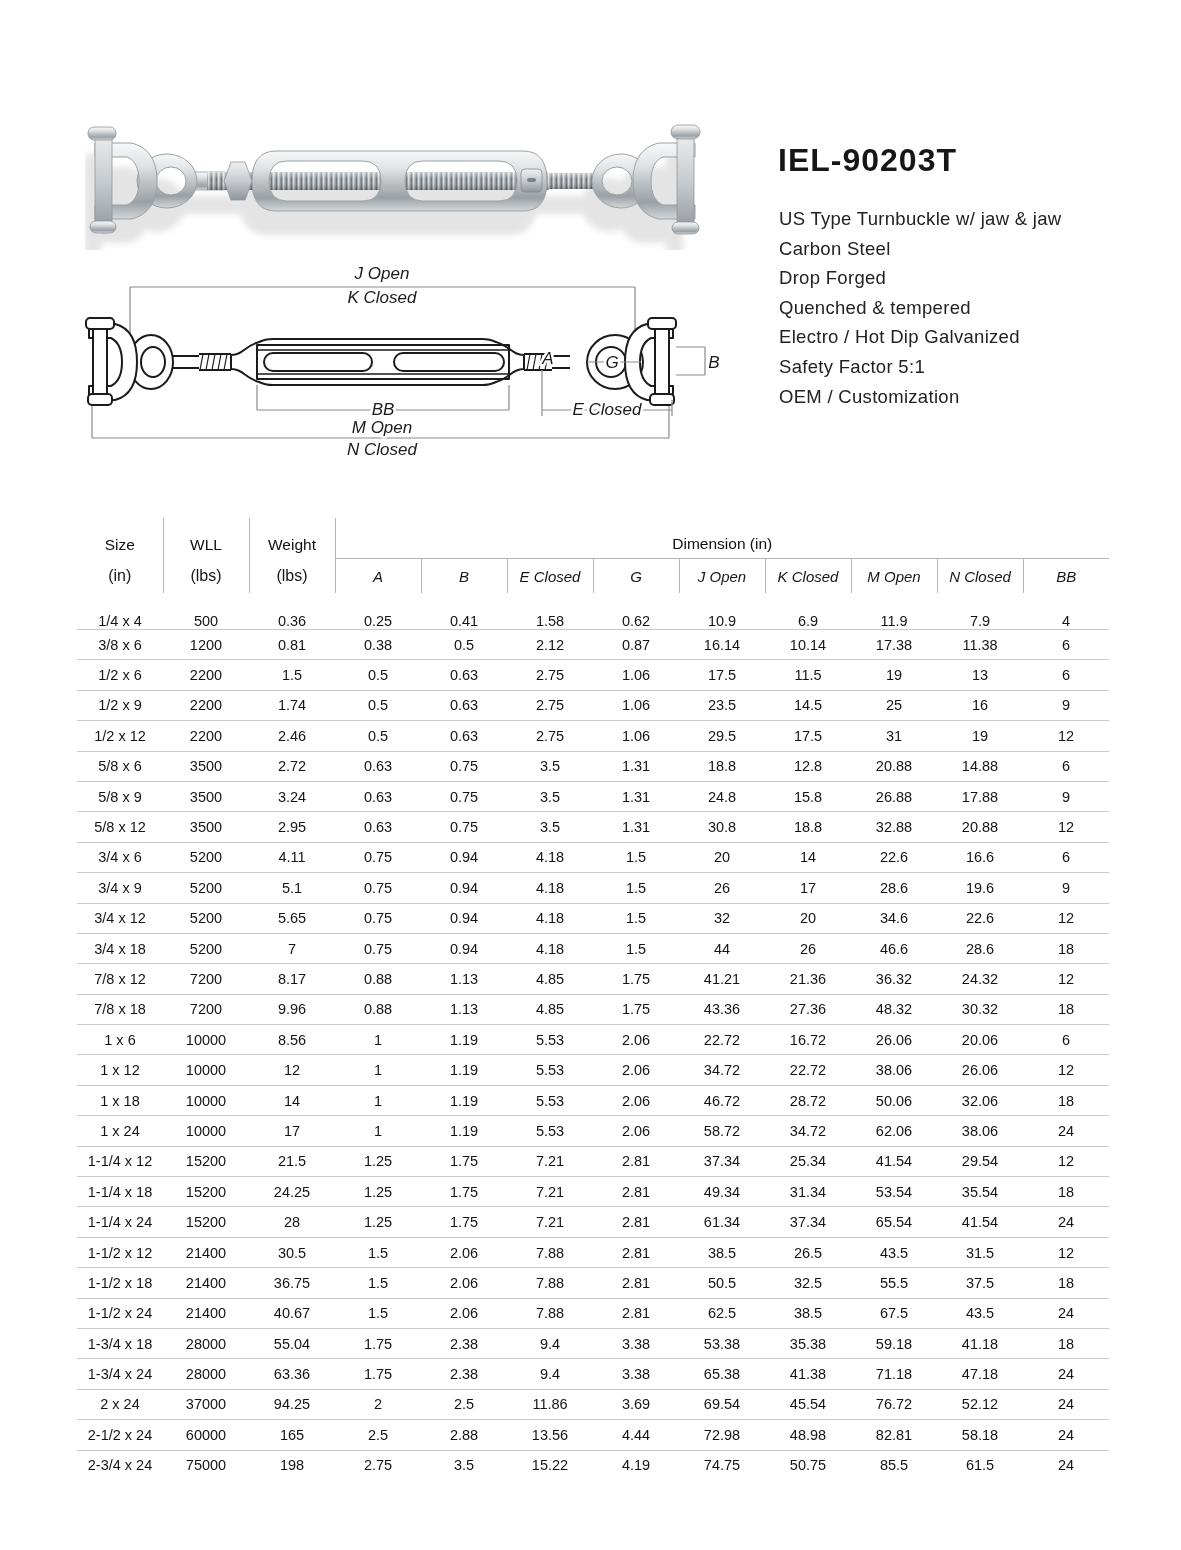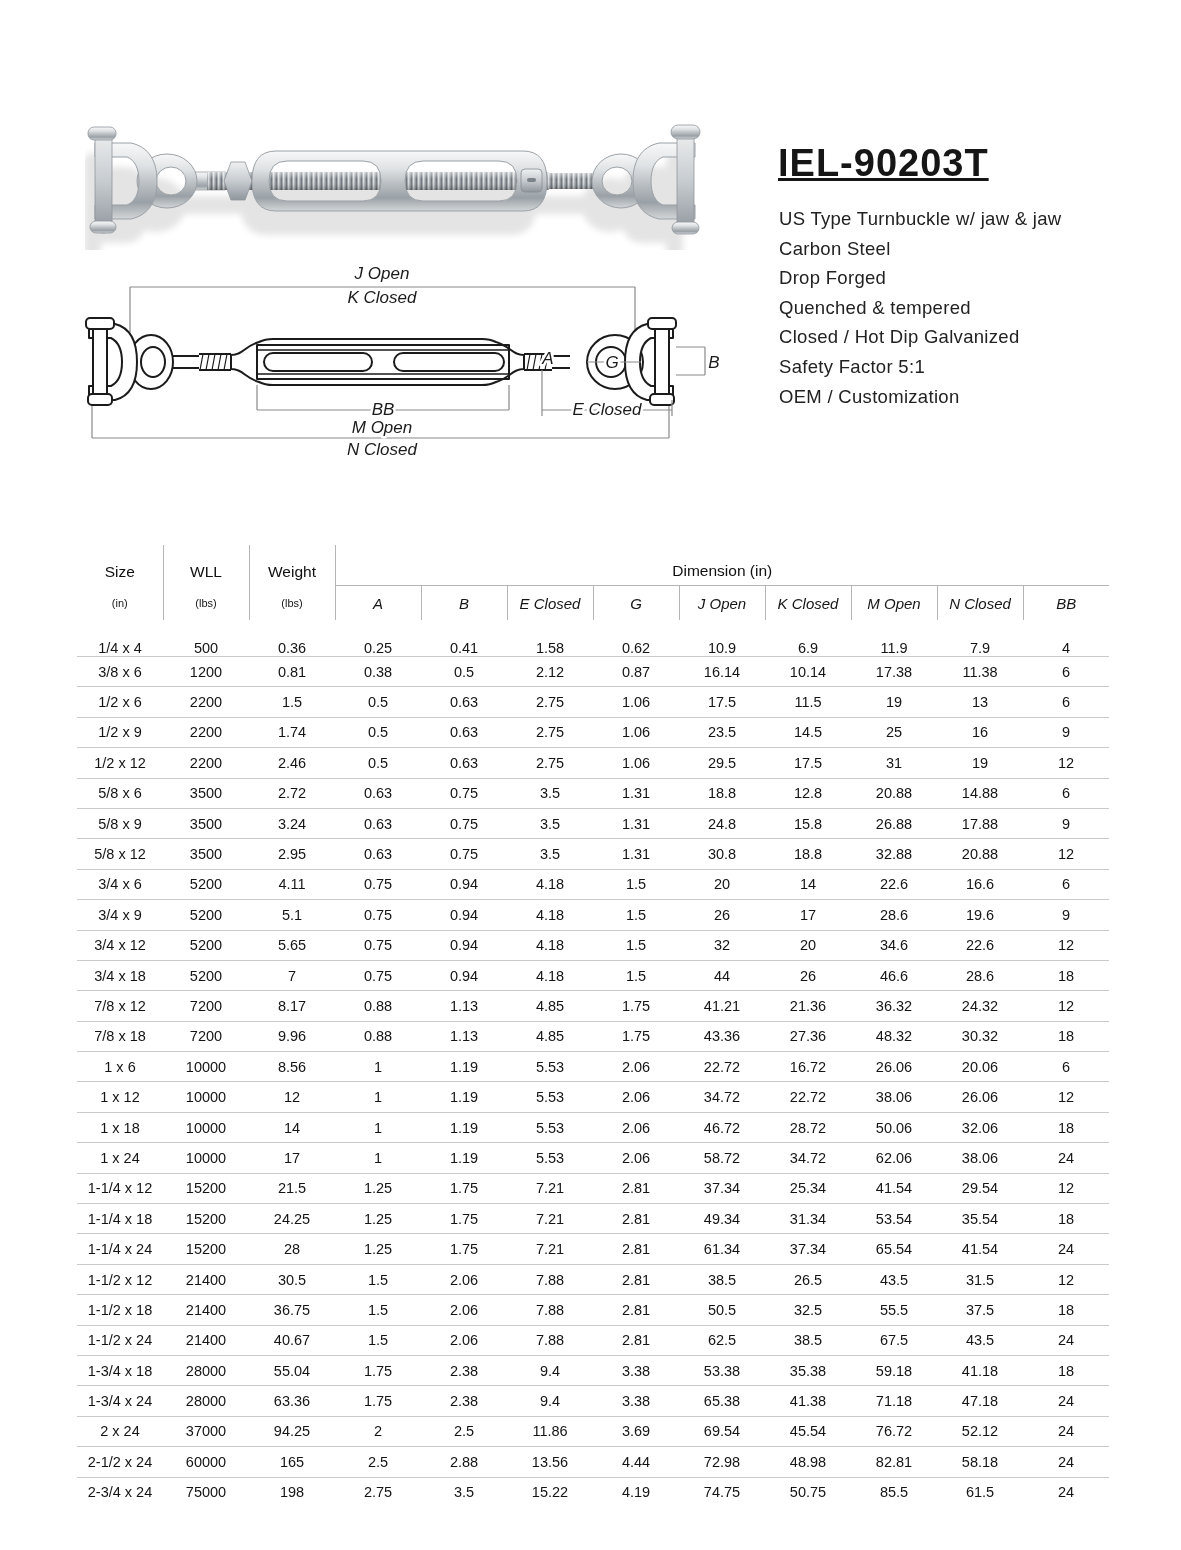--- a/index.html
+++ b/index.html
@@ -3,38 +3,38 @@
 <meta charset="utf-8">
 <style>
   html,body{margin:0;padding:0;}
   body{
     width:1181px;height:1550px;position:relative;background:#ffffff;
     font-family:"Liberation Sans", sans-serif;color:#1b1b1b;overflow:hidden;
   }
   
   .model-title{
     position:absolute;left:778px;top:142px;
-    font-size:38px;font-weight:bold;letter-spacing:1px;color:#161616;text-decoration:underline;
+    font-size:32px;font-weight:bold;letter-spacing:1px;color:#161616;
   }
   .features{
     position:absolute;left:779px;top:204px;
     font-size:18.5px;line-height:29.6px;letter-spacing:0.3px;color:#222;
   }
   
   .photo{position:absolute;left:85px;top:115px;width:620px;height:135px;}
   .diagram{position:absolute;left:75px;top:262px;width:650px;height:200px;}
   
-  .spec-wrap{position:absolute;left:77px;top:545px;}
+  .spec-wrap{position:absolute;left:77px;top:518px;}
   table.spec{border-collapse:collapse;table-layout:fixed;width:1032px;}
   table.spec th,table.spec td{padding:0;text-align:center;font-weight:normal;overflow:hidden;white-space:nowrap;}
   table.spec col{width:86px;}
   thead tr.h1 th{height:35px;vertical-align:bottom;padding-bottom:5px;}
   thead tr.h2 th{height:34px;vertical-align:middle;}
   th.b{font-weight:bold;font-size:15.5px;color:#101010;}
-  th.u{font-size:11px;color:#161616;}
+  th.u{font-size:16px;color:#161616;}
   th.d{font-style:italic;font-size:15px;color:#161616;}
   .vline{border-right:1px solid #b5b5b5;}
   .dv{border-right:1px solid #b5b5b5;}
   .dimspan{border-bottom:1px solid #b5b5b5;}
   tbody td{height:29.4px;font-size:14.5px;border-bottom:1px solid #cacaca;color:#141414;}
   tbody tr:first-child td{height:36px;vertical-align:bottom;}
   tbody tr:last-child td{border-bottom:none;}
   
   .dt{font:italic 17px "Liberation Sans", sans-serif;fill:#1b1b1b;paint-order:stroke;stroke:#ffffff;stroke-width:5px;stroke-linejoin:round;}
 </style>
@@ -112,21 +112,21 @@
   <rect x="587" y="107" width="27" height="12" rx="6" fill="url(#gm)" stroke="#8f969c" stroke-width="0.8"></rect>
 </svg>
 </div>
 
 <div class="model-title">IEL-90203T</div>
 <div class="features">
   <div>US Type Turnbuckle w/ jaw &amp; jaw</div>
   <div>Carbon Steel</div>
   <div>Drop Forged</div>
   <div>Quenched &amp; tempered</div>
-  <div>Closed / Hot Dip Galvanized</div>
+  <div>Electro / Hot Dip Galvanized</div>
   <div>Safety Factor 5:1</div>
   <div>OEM / Customization</div>
 </div>
 
 <div class="diagram">
 <svg width="650" height="200" viewBox="0 0 650 200">
   <g stroke="#8a8a8a" stroke-width="1.2" fill="none">
 
     <path d="M55,25 H560 M55,25 V75 M560,25 V72"></path>
 

